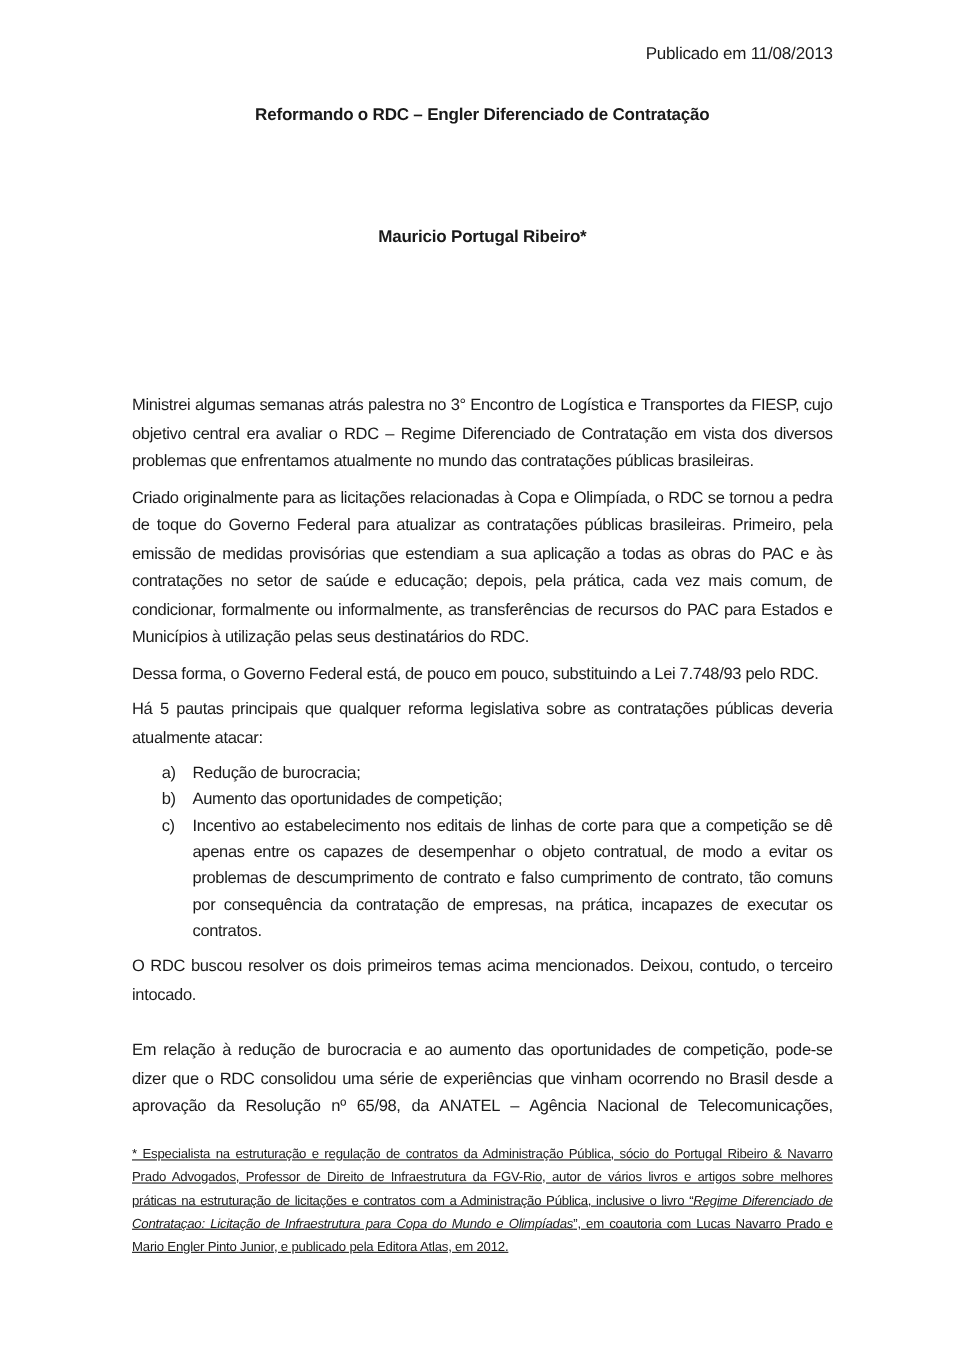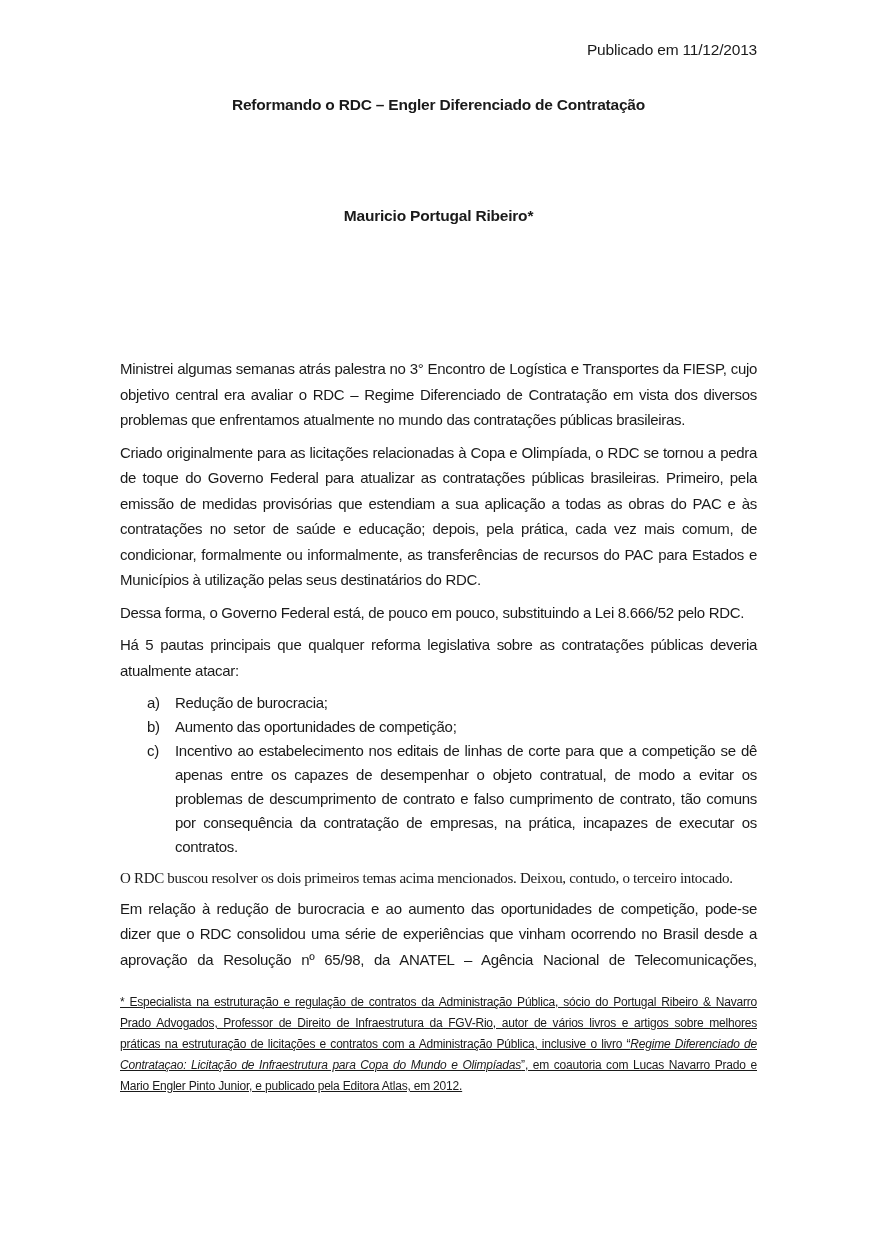--- a/index.html
+++ b/index.html
@@ -55,49 +55,49 @@
     line-height: 24px;
     letter-spacing: -0.3px;
   }
   .abc-marker {
     flex: 0 0 28px;
   }
   .abc-text {
     flex: 1 1 auto;
     text-align: justify;
   }
-  .closing-gap { margin-bottom: 4px; font-family: Liberation Serif, serif; }
+  .closing-gap { margin-bottom: 25px; }
   .footnote {
     margin-top: 20px;
     font-size: 12px;
     line-height: 21px;
     letter-spacing: -0.2px;
     text-align: justify;
     text-decoration: underline;
   }
   .footnote .italic { font-style: italic; }
 </style>
 </head>
 <body>
 
 <div class="page">
 
-  <div class="pub-date">Publicado em 11/12/2013</div>
+  <div class="pub-date">Publicado em 11/08/2013</div>
 
   <div class="doc-title">Reformando o RDC – Engler Diferenciado de Contratação</div>
 
   <div class="author">Mauricio Portugal Ribeiro*</div>
 
   <div class="body-text">
 
     <p class="para">Ministrei algumas semanas atrás palestra no 3° Encontro de Logística e Transportes da FIESP, cujo objetivo central era avaliar o RDC – Regime Diferenciado de Contratação em vista dos diversos problemas que enfrentamos atualmente no mundo das contratações públicas brasileiras.</p>
 
     <p class="para">Criado originalmente para as licitações relacionadas à Copa e Olimpíada, o RDC se tornou a pedra de toque do Governo Federal para atualizar as contratações públicas brasileiras. Primeiro, pela emissão de medidas provisórias que estendiam a sua aplicação a todas as obras do PAC e às contratações no setor de saúde e educação; depois, pela prática, cada vez mais comum, de condicionar, formalmente ou informalmente, as transferências de recursos do PAC para Estados e Municípios à utilização pelas seus destinatários do RDC.</p>
 
-    <p class="para">Dessa forma, o Governo Federal está, de pouco em pouco, substituindo a Lei 8.666/52 pelo RDC.</p>
+    <p class="para">Dessa forma, o Governo Federal está, de pouco em pouco, substituindo a Lei 7.748/93 pelo RDC.</p>
 
     <p class="para">Há 5 pautas principais que qualquer reforma legislativa sobre as contratações públicas deveria atualmente atacar:</p>
 
     <div class="abc-list">
       <div class="abc-item">
         <span class="abc-marker">a)</span>
         <span class="abc-text">Redução de burocracia;</span>
       </div>
       <div class="abc-item">
         <span class="abc-marker">b)</span>

